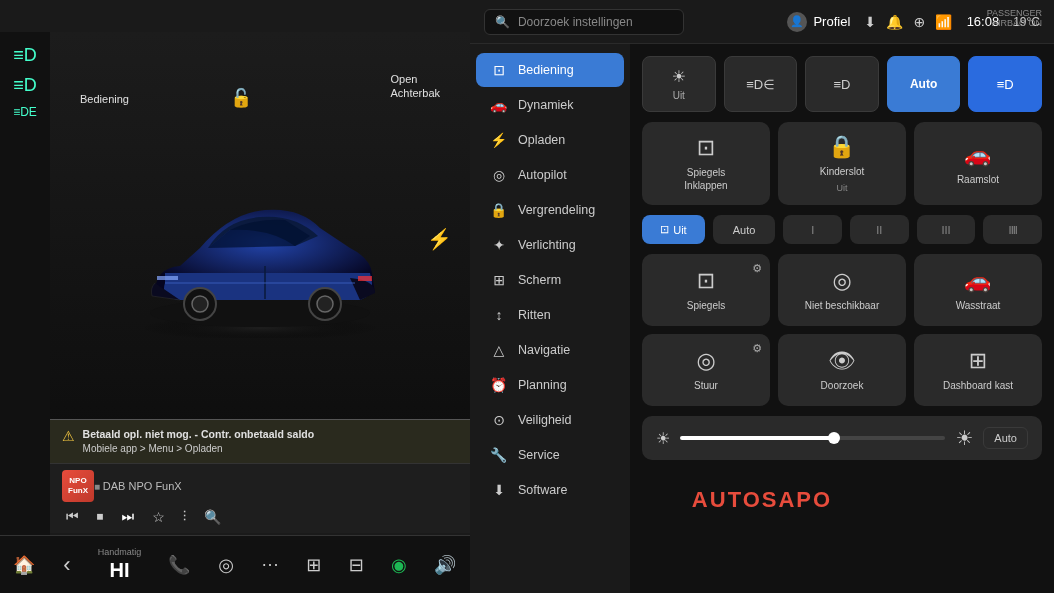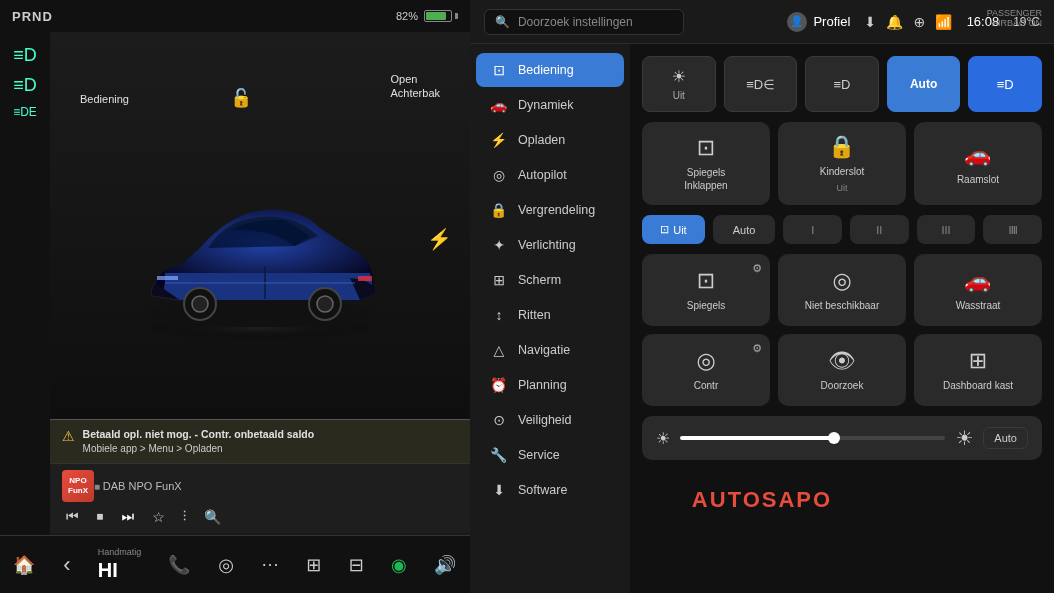--- a/index.html
+++ b/index.html
@@ -568,34 +568,20 @@
       color: #888;
       font-size: 9px;
       text-align: right;
     }
   </style>
 </head>
 <body>
 
 <div class="left-panel">
 
-  <div class="left-top-bar">
-    <div class="left-top-bar-left">
-      <span class="gear-mode">PRND</span>
-    </div>
-    <div class="left-top-bar-right">
-      <span style="font-size:11px;color:#ccc;">82%</span>
-      <div class="battery-indicator">
-        <div class="battery-bar">
-          <div class="battery-fill" style="width:82%;"></div>
-        </div>
-        <div class="battery-tip"></div>
-      </div>
-    </div>
-  </div>
 
   <div class="left-sidebar">
     <div class="left-sidebar-icon">≡D</div>
     <div class="left-sidebar-icon">≡D</div>
     <div class="left-sidebar-icon" style="font-size:12px;">≡DE</div>
   </div>
 
   <div class="car-area">
 
     <div class="car-label car-label-voorbak">
@@ -684,21 +670,21 @@
     </div>
   </div>
 
   <div class="bottom-taskbar">
     <div class="taskbar-item">
       <span class="taskbar-icon">🏠</span>
     </div>
     <div class="taskbar-item">
       <span class="taskbar-icon" style="font-size:22px;">‹</span>
     </div>
-    <div class="taskbar-item" style="flex-direction:column;align-items:flex-start;">
+    <div class="taskbar-item" style="flex-direction:column;align-items:center;">
       <span class="taskbar-label" style="font-size:9px;color:#888;">Handmatig</span>
       <span class="hi-indicator">HI</span>
     </div>
     <div class="taskbar-item">
       <span class="taskbar-icon">📞</span>
     </div>
     <div class="taskbar-item">
       <span class="taskbar-icon">◎</span>
     </div>
     <div class="taskbar-item">
@@ -871,21 +857,21 @@
         <div class="control-tile">
           <span class="control-tile-icon">◎</span>
           <span class="control-tile-label">Niet beschikbaar</span>
         </div>
         <div class="control-tile">
           <span class="control-tile-icon">🚗</span>
           <span class="control-tile-label">Wasstraat</span>
         </div>
         <div class="control-tile">
           <span class="control-tile-icon">◎</span>
-          <span class="control-tile-label">Contr</span>
+          <span class="control-tile-label">Stuur</span>
           <span class="control-tile-lock">⚙</span>
         </div>
         <div class="control-tile">
           <span class="control-tile-icon">👁</span>
           <span class="control-tile-label">Doorzoek</span>
         </div>
         <div class="control-tile">
           <span class="control-tile-icon">⊞</span>
           <span class="control-tile-label">Dashboard kast</span>
         </div>

